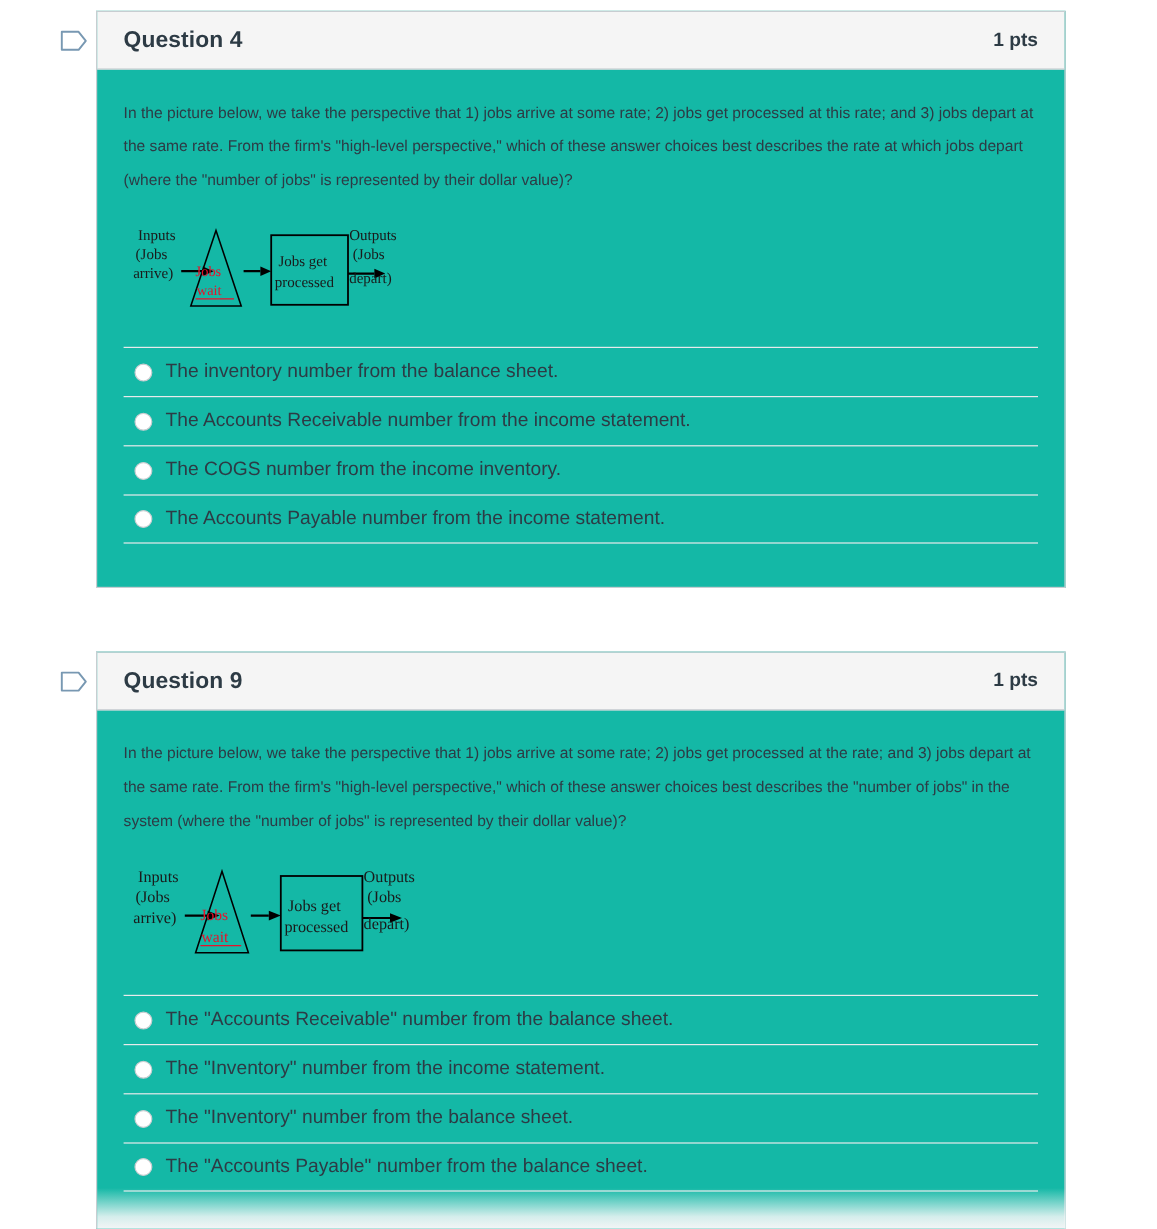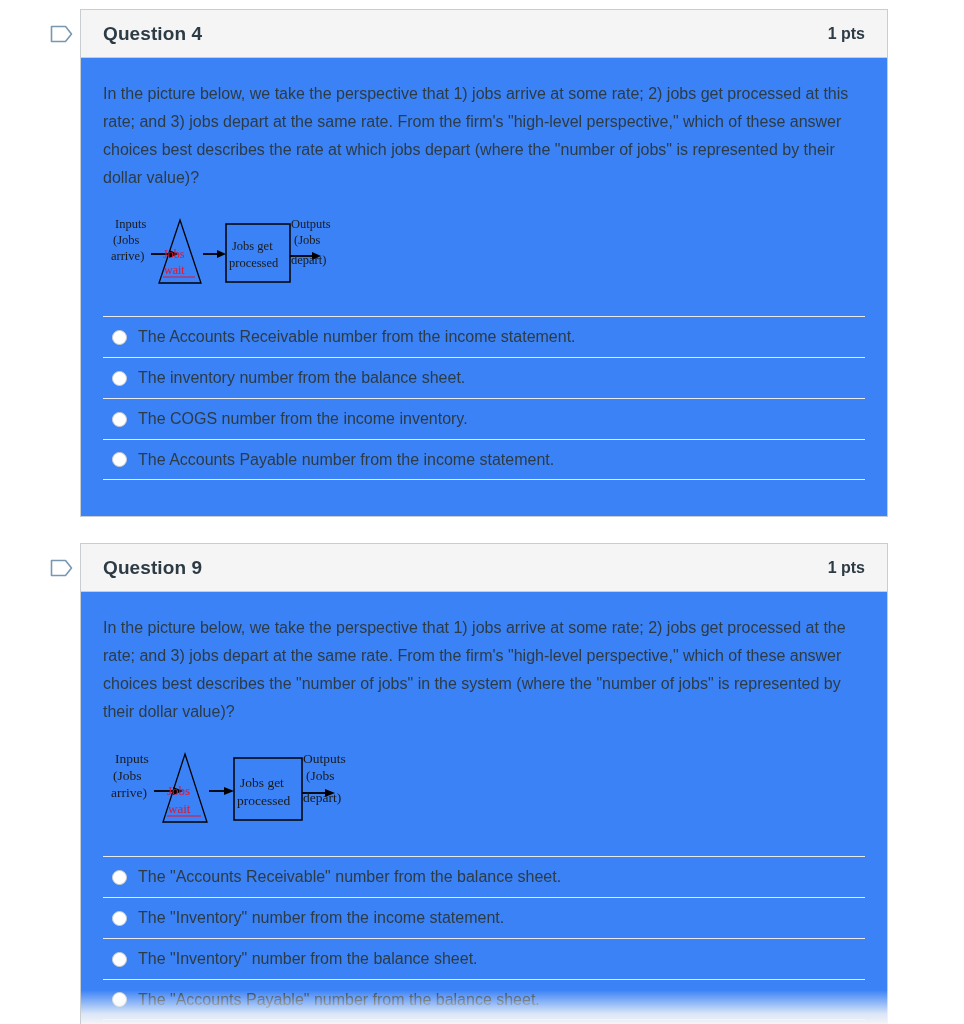--- a/index.html
+++ b/index.html
@@ -17,21 +17,21 @@
     height: 1024px;
     background: #ffffff;
   }
 
   
   .question-block {
     position: absolute;
     left: 80px;
     width: 808px;
     border: 1px solid #c7cdd1;
-    background: #3b82f6;
+    background: #14b8a6;
   }
   #q4-block { top: 9px; }
   #q5-block { top: 543px; height: 482px; border-bottom: none; }
 
   .flag-icon-wrap {
     position: absolute;
     width: 40px;
     height: 40px;
     display: flex;
     align-items: center;
@@ -61,21 +61,21 @@
     font-size: 16px;
     font-weight: bold;
     color: #2d3b45;
   }
 
   .q-body {
     padding: 22px 22px 0 22px;
   }
 
   .q-text {
-    font-size: 16px;
+    font-size: 13px;
     line-height: 28px;
     color: #2d3b45;
     margin: 0 0 6px 0;
     max-width: 762px;
   }
 
   
   .diagram-wrap {
     padding: 14px 0 8px 4px;
   }
@@ -166,25 +166,25 @@
 
           <text x="184" y="16" font-family="Liberation Serif, serif" font-size="12.5" fill="#1a1a1a">Outputs</text>
           <text x="187" y="32" font-family="Liberation Serif, serif" font-size="12.5" fill="#1a1a1a">(Jobs</text>
           <text x="184" y="52" font-family="Liberation Serif, serif" font-size="12.5" fill="#1a1a1a">depart)</text>
         </svg>
       </div>
 
       <div class="answers">
         <div class="answer-row">
           <span class="radio"></span>
+          <span class="answer-label">The inventory number from the balance sheet.</span>
+        </div>
+        <div class="answer-row">
+          <span class="radio"></span>
           <span class="answer-label">The Accounts Receivable number from the income statement.</span>
-        </div>
-        <div class="answer-row">
-          <span class="radio"></span>
-          <span class="answer-label">The inventory number from the balance sheet.</span>
         </div>
         <div class="answer-row">
           <span class="radio"></span>
           <span class="answer-label">The COGS number from the income inventory.</span>
         </div>
         <div class="answer-row last">
           <span class="radio"></span>
           <span class="answer-label">The Accounts Payable number from the income statement.</span>
         </div>
       </div>

